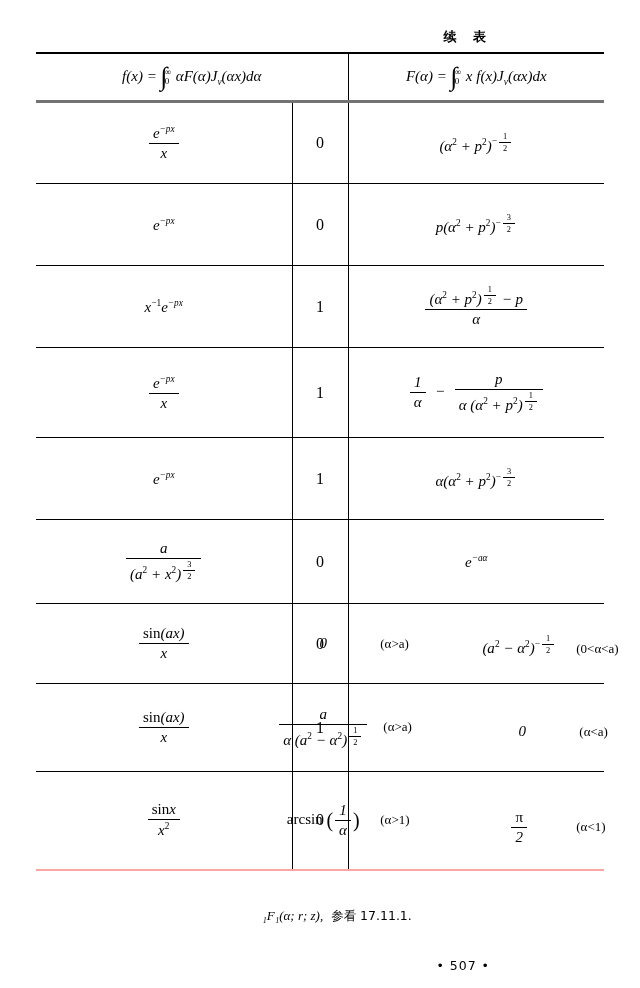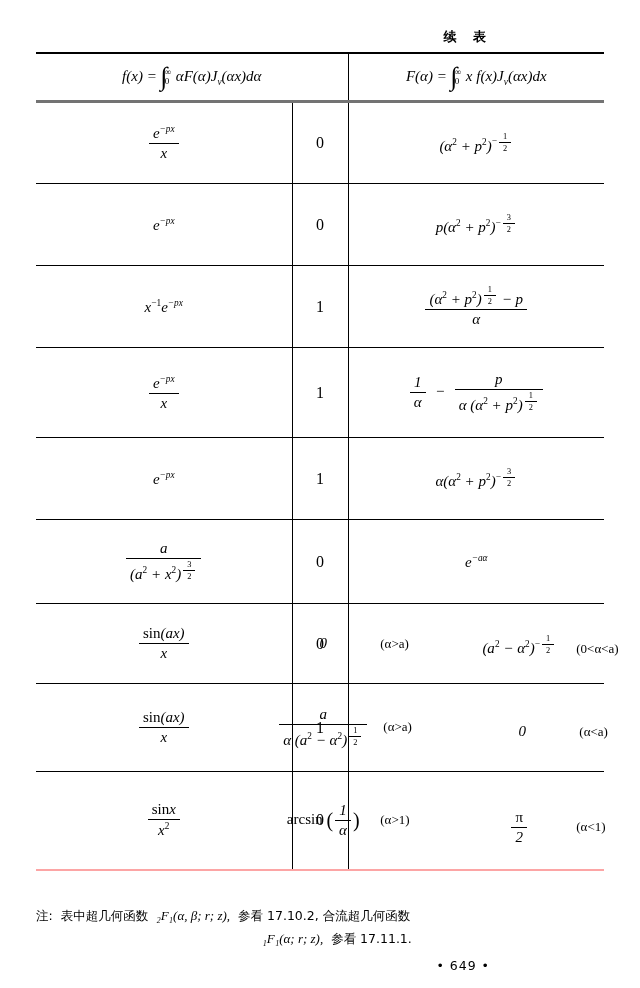--- a/index.html
+++ b/index.html
@@ -291,27 +291,21 @@
           <div style="margin-top:14px">
                 <span class="math"><span class="lbl"><span class="frac"><span class="num mathn">π</span><span class="den">2</span></span></span><span class="cnd">(α&lt;1)</span></span>
               </div>
         </div>
       </td>
     </tr>
   </tbody>
     </table>
 
   <div class="note">
-    <div class="l1">
-      <span>注:</span>
-      &nbsp;<span>表中超几何函数</span>
-      &nbsp;<span class="math">₂F₁(α, β; r; z),</span>
-      &nbsp;<span>参看 17.10.2, 合流超几何函数</span>
-    </div>
     <div class="l2">
       <span class="math">₁F₁(α; r; z),</span>
       &nbsp;<span>参看 17.11.1.</span>
     </div>
   </div>
 
-  <div class="pagenum">• 649 •</div>
+  <div class="pagenum">• 507 •</div>
 
 </div>
 
 </body></html>

